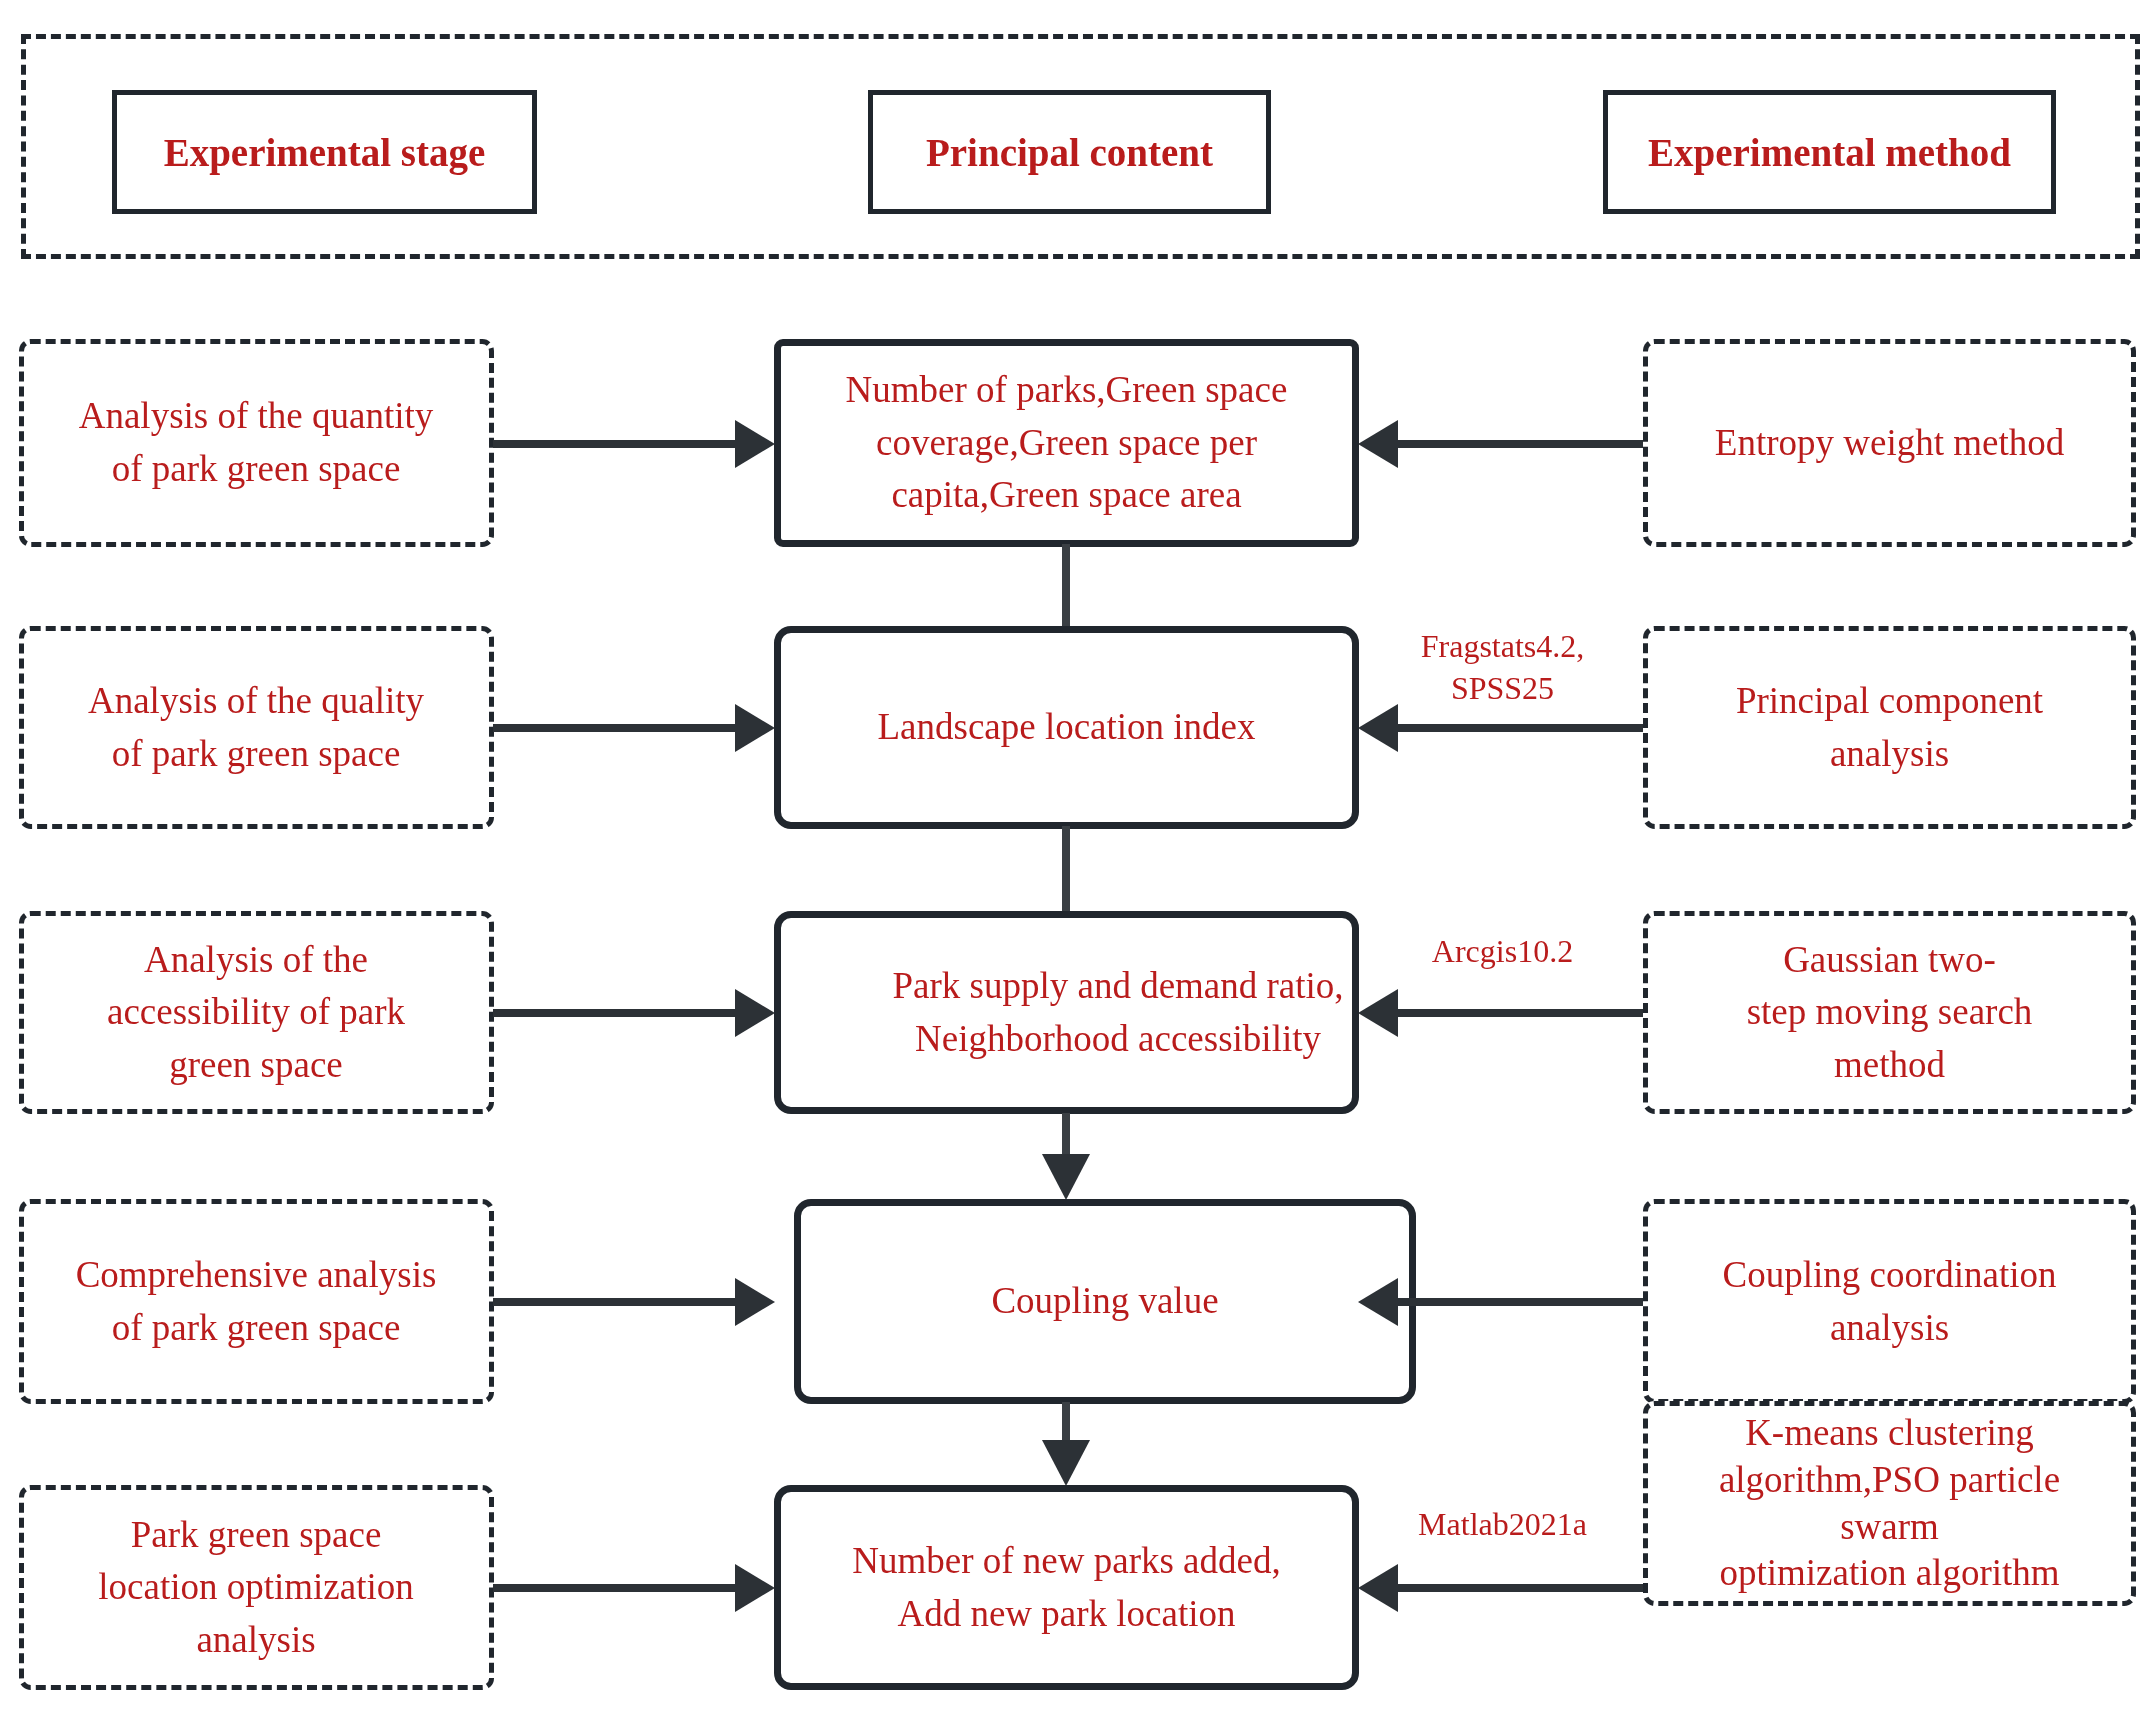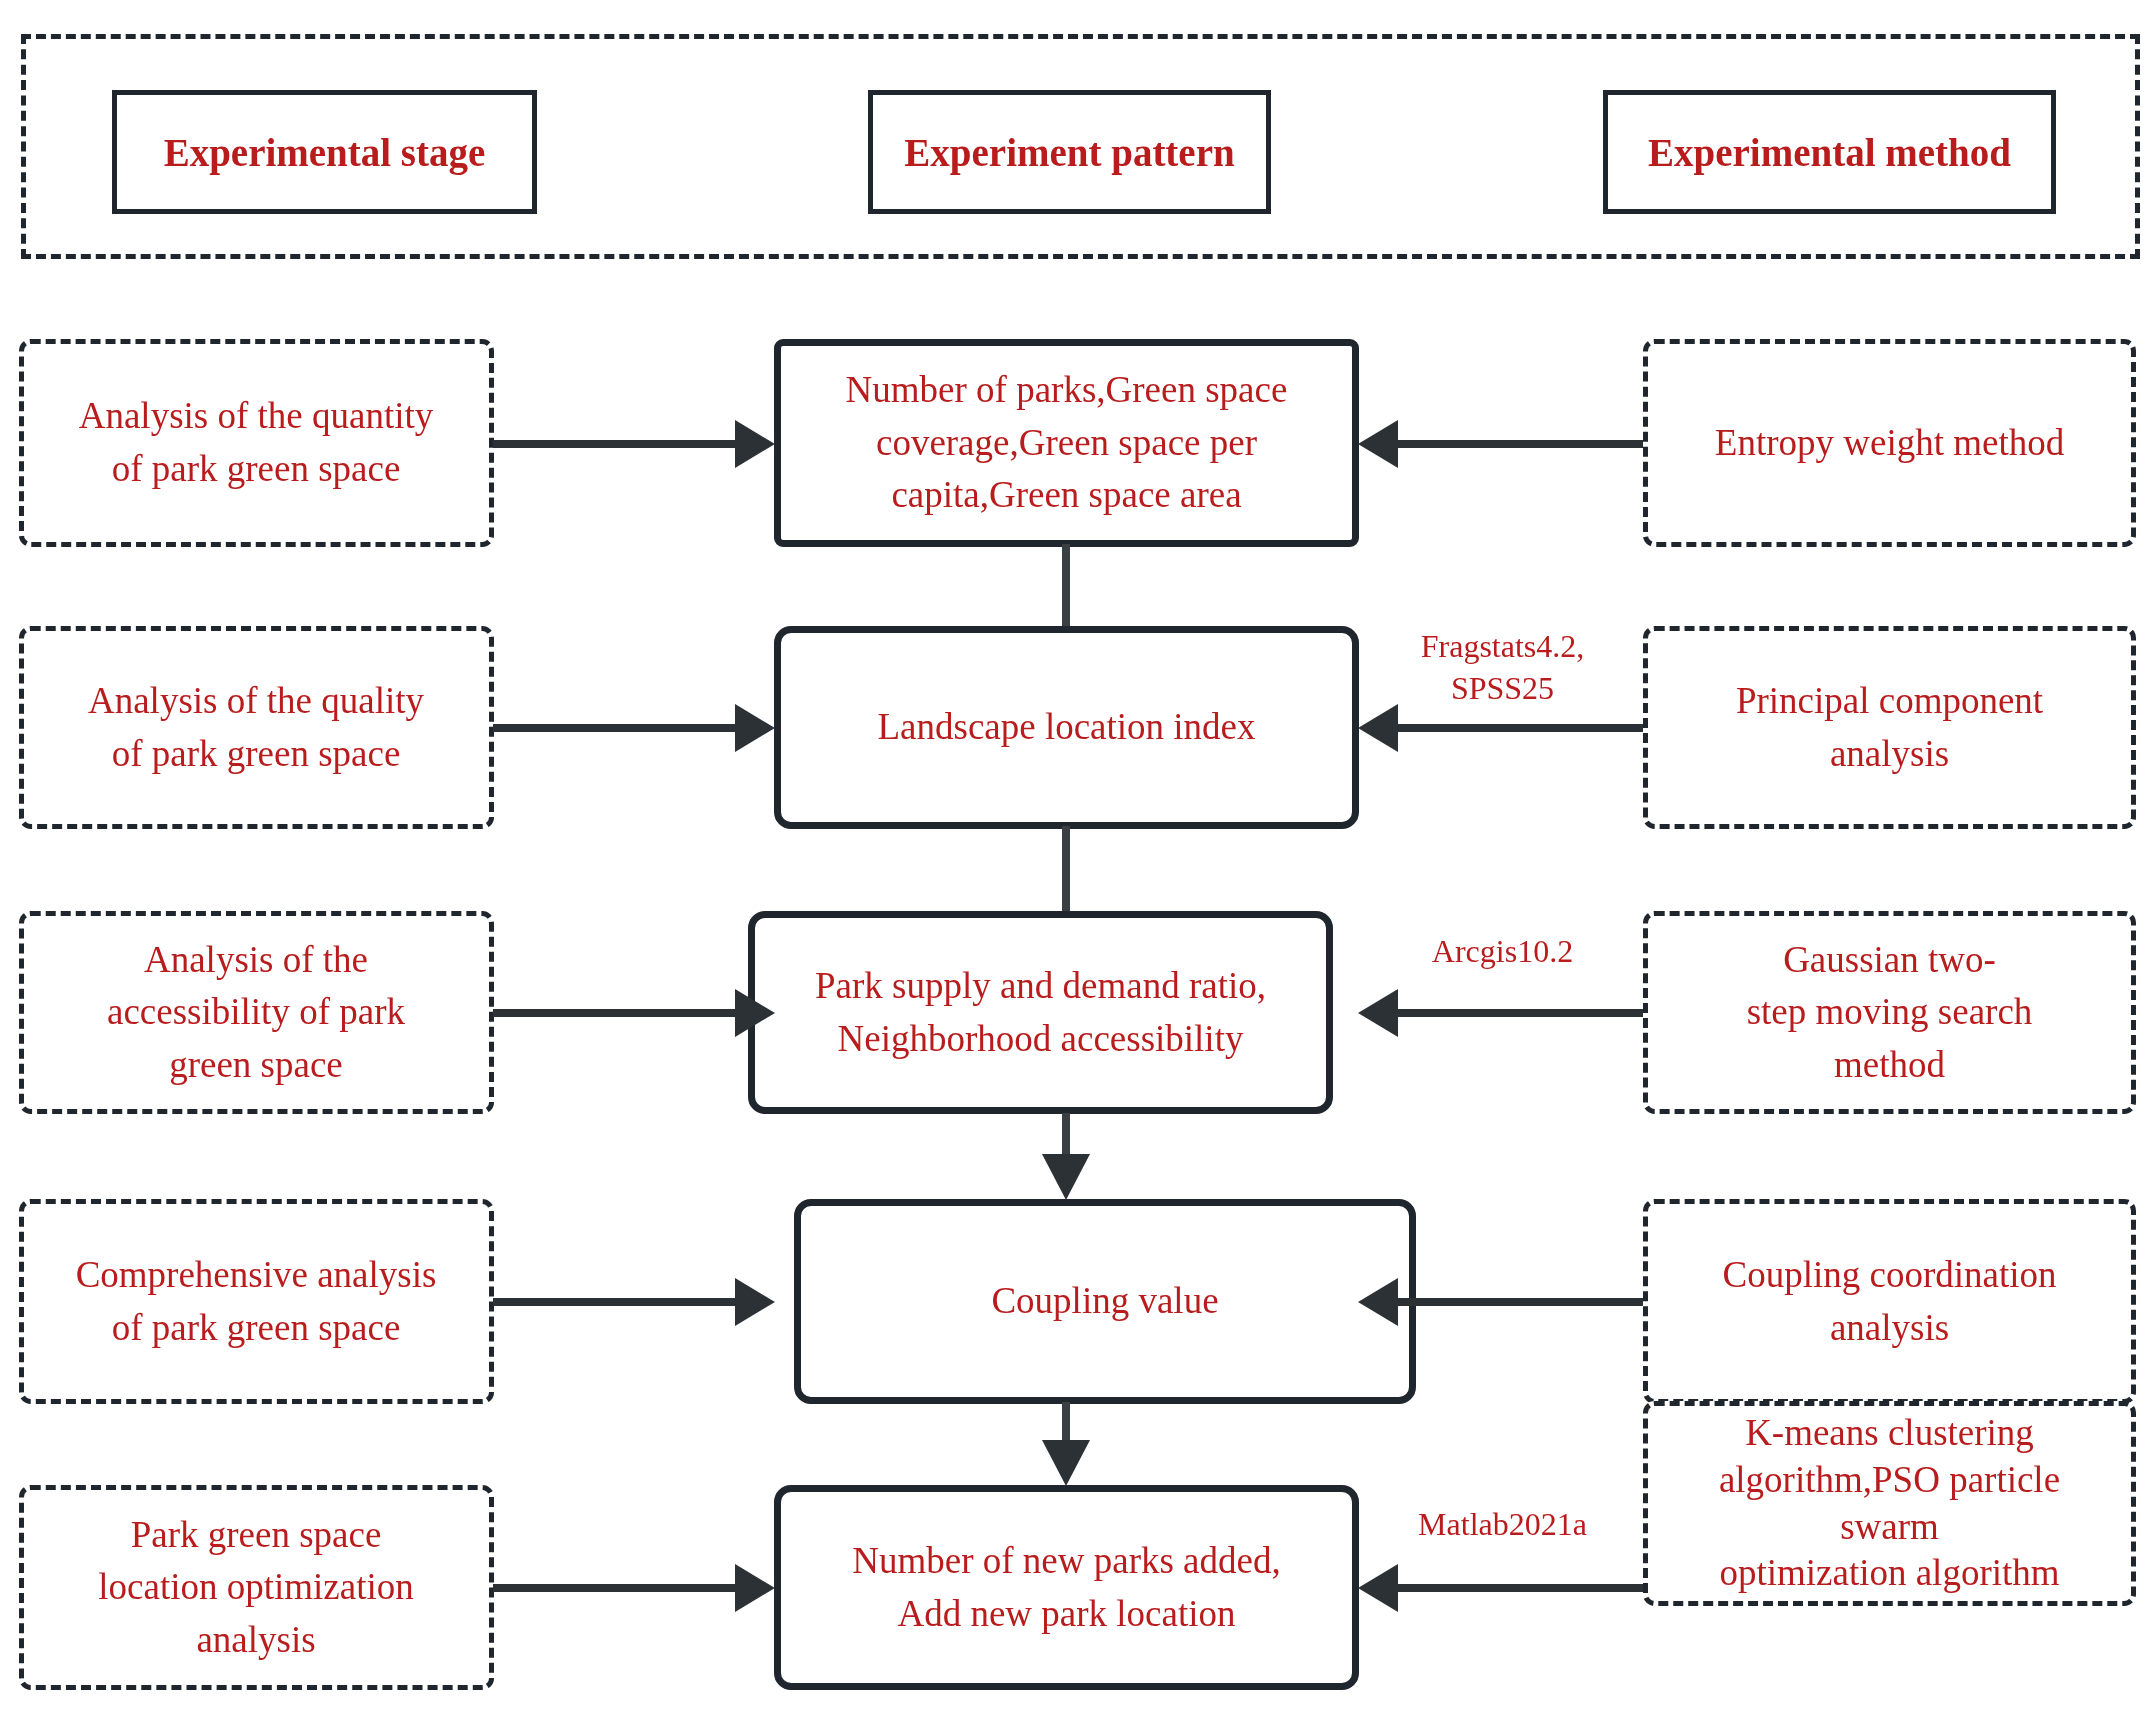--- a/index.html
+++ b/index.html
@@ -67,21 +67,21 @@
 </head>
 <body>
 
 <div class="canvas">
 
   <div class="hdr-container"></div>
   <div class="hdr-box" style="left:112px;width:425px;">
     <span class="hdr-txt">Experimental stage</span>
   </div>
   <div class="hdr-box" style="left:868px;width:403px;">
-    <span class="hdr-txt">Experiment pattern</span>
+    <span class="hdr-txt">Principal content</span>
   </div>
   <div class="hdr-box" style="left:1603px;width:453px;">
     <span class="hdr-txt">Experimental method</span>
   </div>
 
   <div class="dashed-box" style="left:18.5px;top:339px;width:475px;height:208px;">
     <span class="txt">Analysis of the quantity
 of park green space</span>
   </div>
   <div class="solid-box" style="left:774px;top:339px;width:585px;height:208px;border-radius:9px;">
@@ -117,21 +117,21 @@
   <div class="tool-label" style="left:1368px;top:626px;width:269px;">Fragstats4.2,
 SPSS25</div>
 
   <div class="vline" style="left:1062px;top:826px;height:89px;"></div>
 
   <div class="dashed-box" style="left:18.5px;top:911px;width:475px;height:203px;">
     <span class="txt">Analysis of the
 accessibility of park
 green space</span>
   </div>
-  <div class="solid-box" style="left:748px;top:911px;width:585px;height:203px;">
+  <div class="solid-box" style="left:774px;top:911px;width:585px;height:203px;justify-content:flex-end;">
     <span class="txt">Park supply and demand ratio,
 Neighborhood accessibility</span>
   </div>
   <div class="dashed-box" style="left:1643px;top:911px;width:493px;height:203px;">
     <span class="txt">Gaussian two-
 step moving search
 method</span>
   </div>
   <div class="hline" style="left:493px;top:1009px;width:247px;"></div>
   <div class="head-right" style="left:735px;top:989px;"></div>

